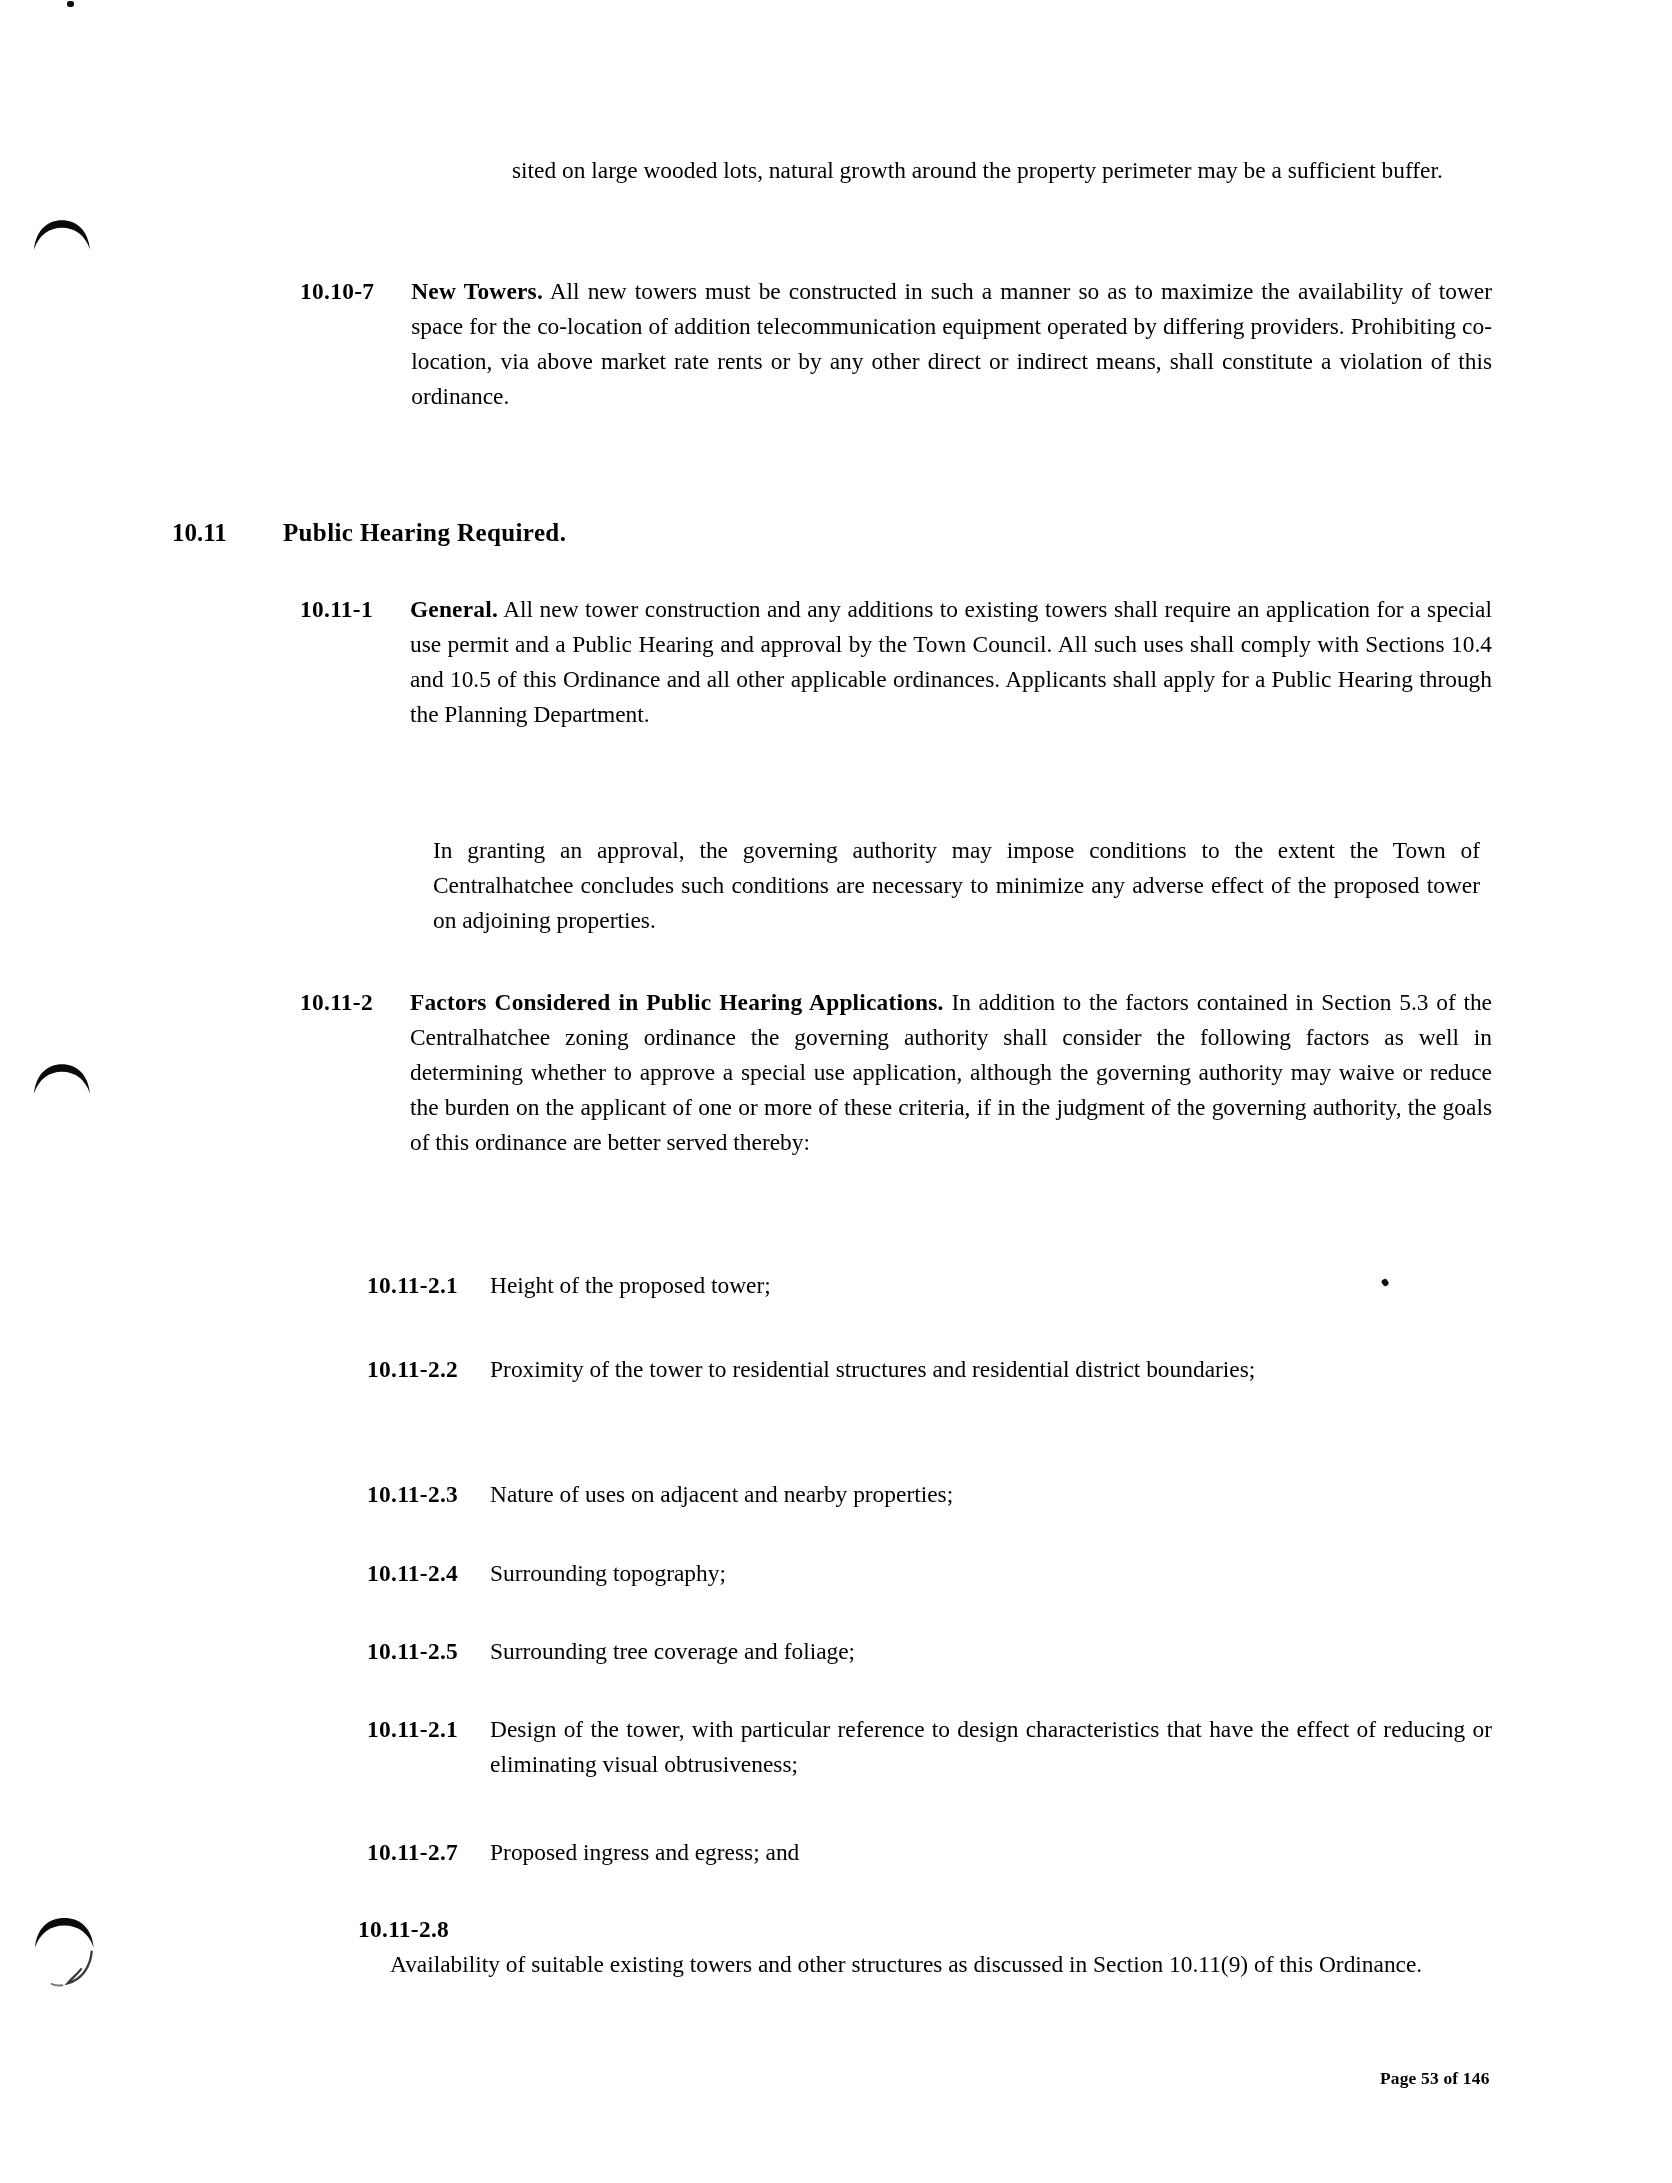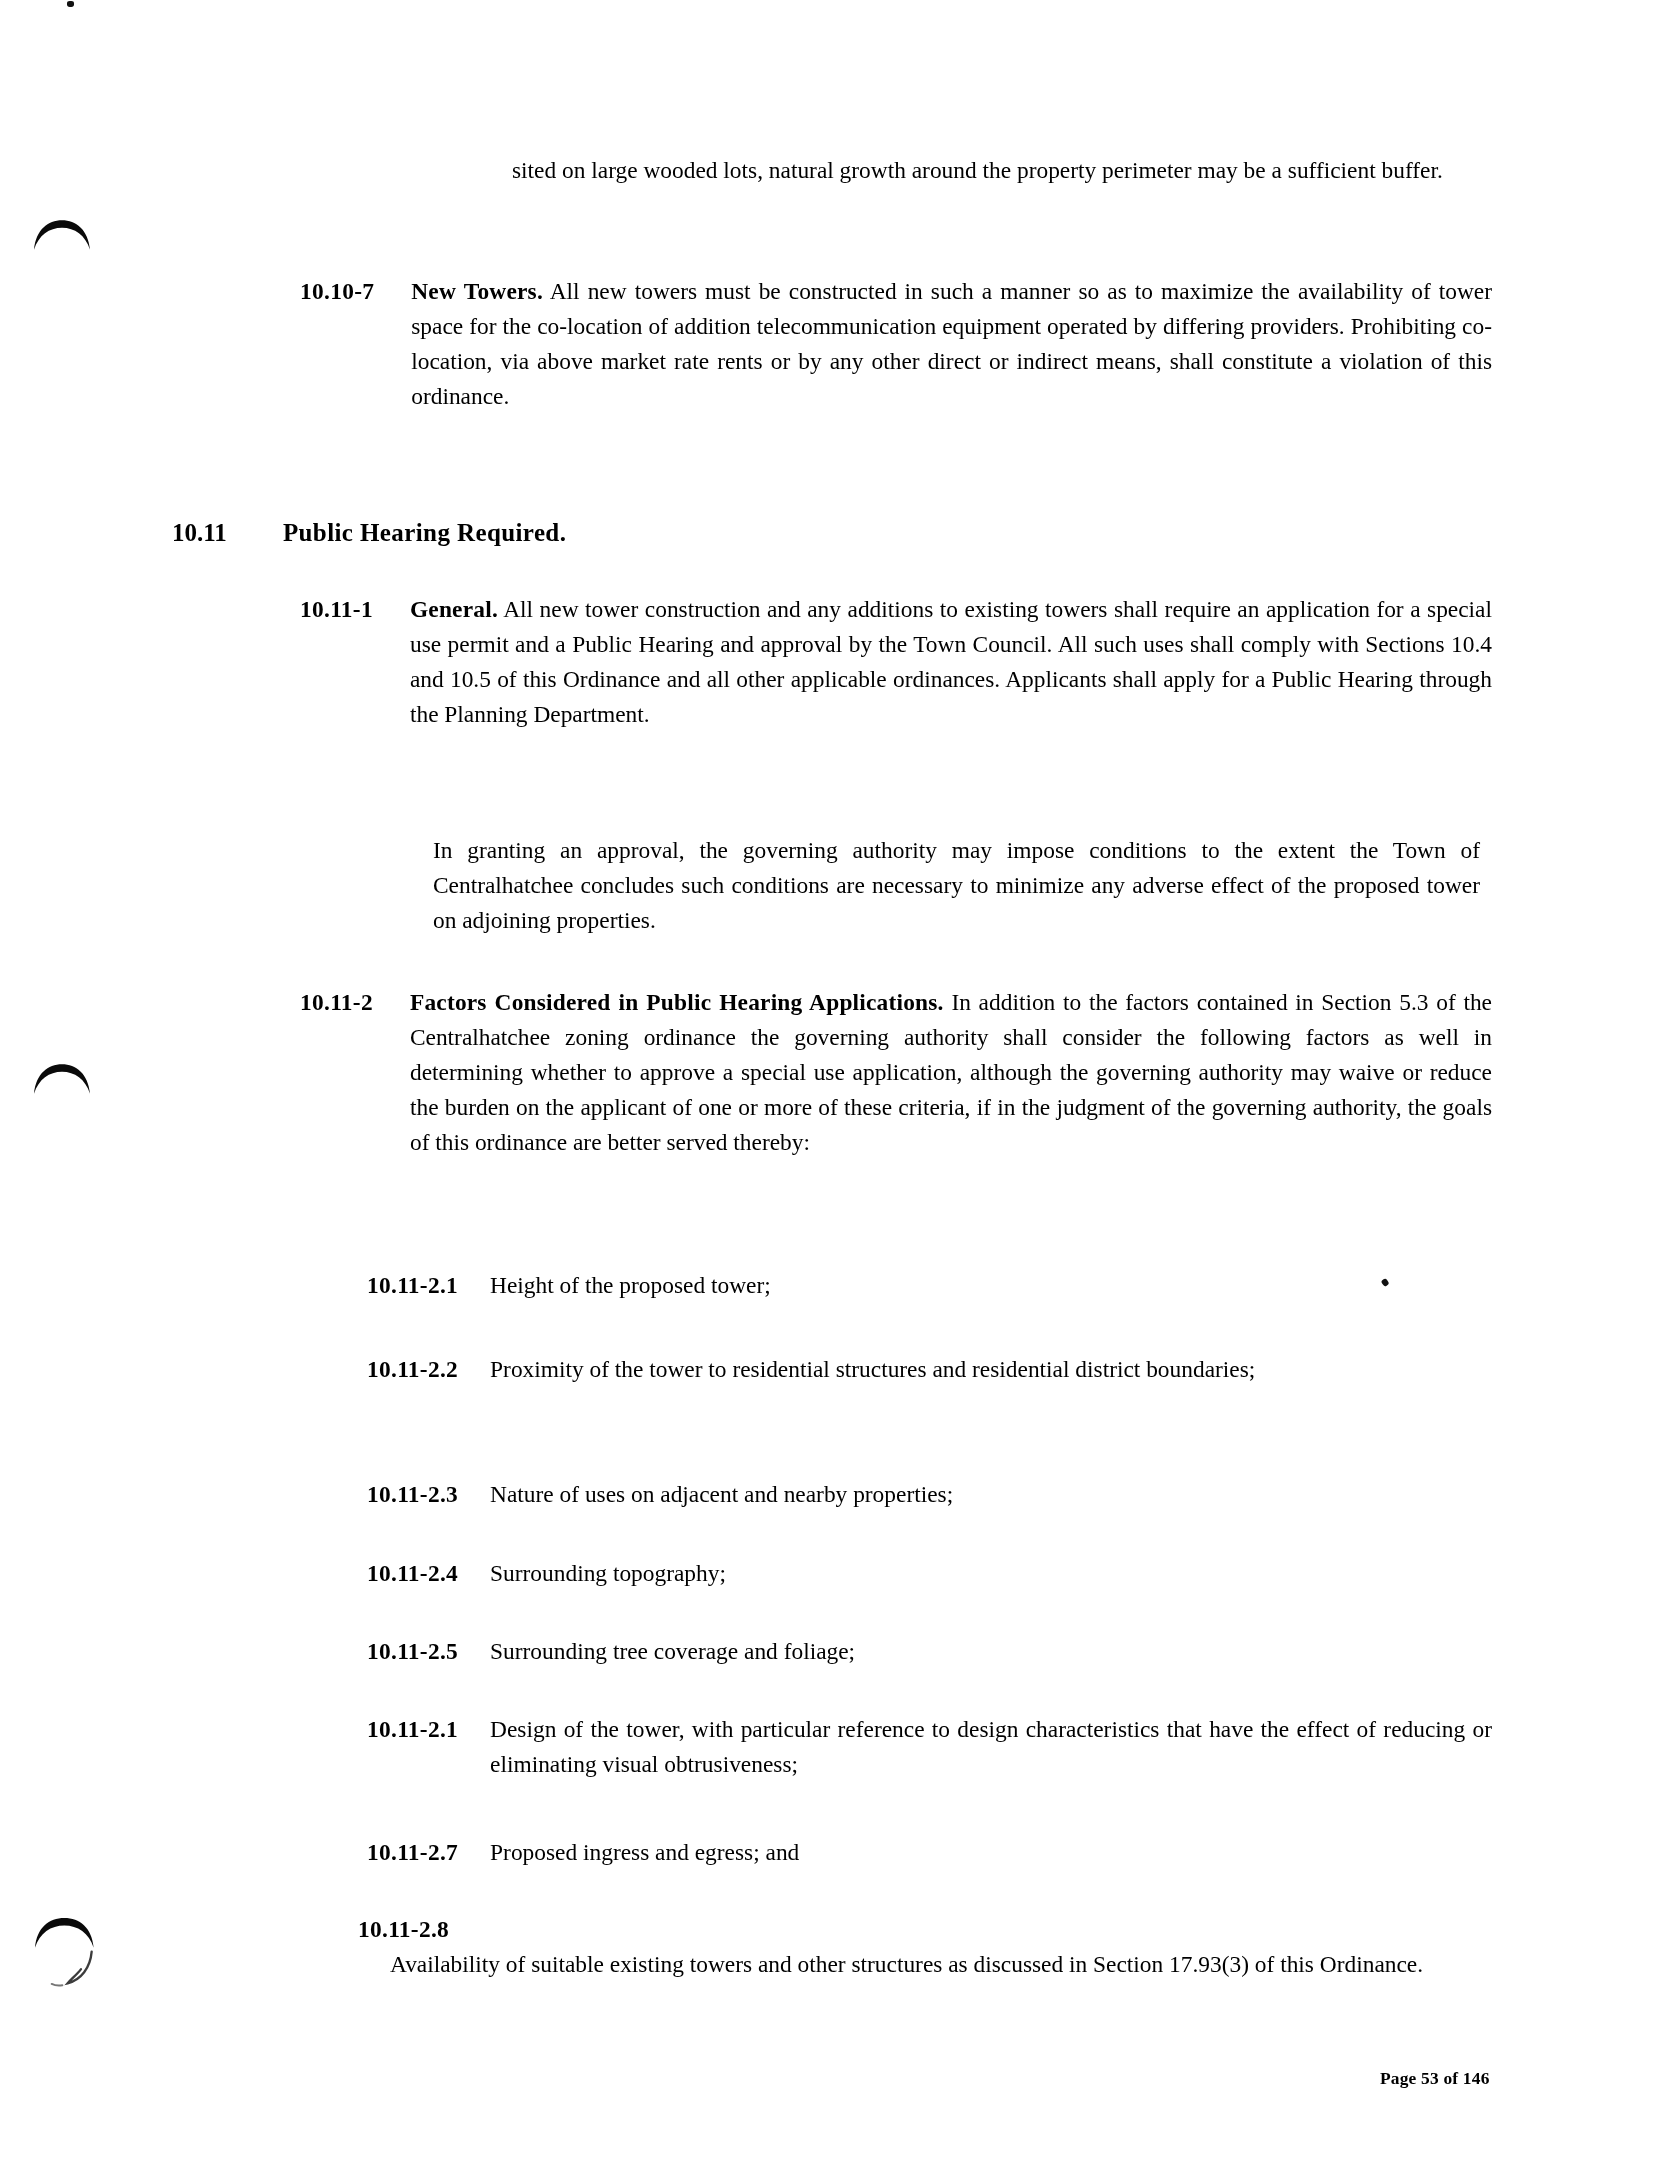--- a/index.html
+++ b/index.html
@@ -186,19 +186,19 @@
     <span class="body" style="margin-left:32px;">Design of the tower, with particular reference to design characteristics that have the effect of reducing or eliminating visual obtrusiveness;</span>
   </div>
 
   <div class="row" style="left:367px; top:1835px; width:1125px;">
     <span class="num">10.11-2.7</span>
     <span class="body ragged" style="margin-left:32px;">Proposed ingress and egress; and</span>
   </div>
 
   <div class="row" style="left:358px; top:1912px; width:1125px;flex-direction:column;">
     <span class="num">10.11-2.8</span>
-    <span class="body" style="margin-left:32px;">Availability of suitable existing towers and other structures as discussed in Section 17.93(3) of this Ordinance.</span>
+    <span class="body" style="margin-left:32px;">Availability of suitable existing towers and other structures as discussed in Section 10.11(9) of this Ordinance.</span>
   </div>
 
   <div class="footer" style="left:1380px; top:2068px;">Page 53 of 146</div>
 
 </div>
 
 
 </body></html>

